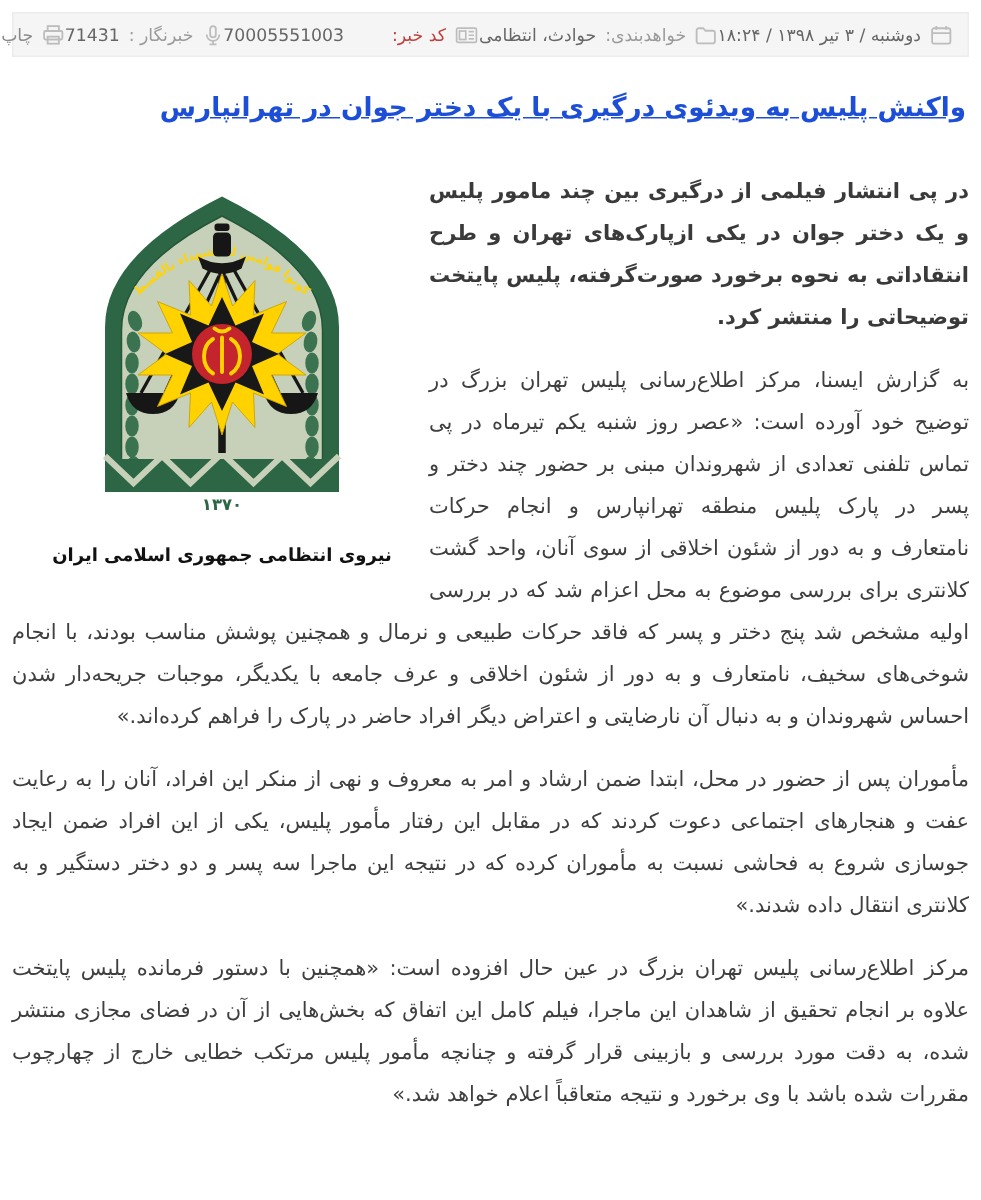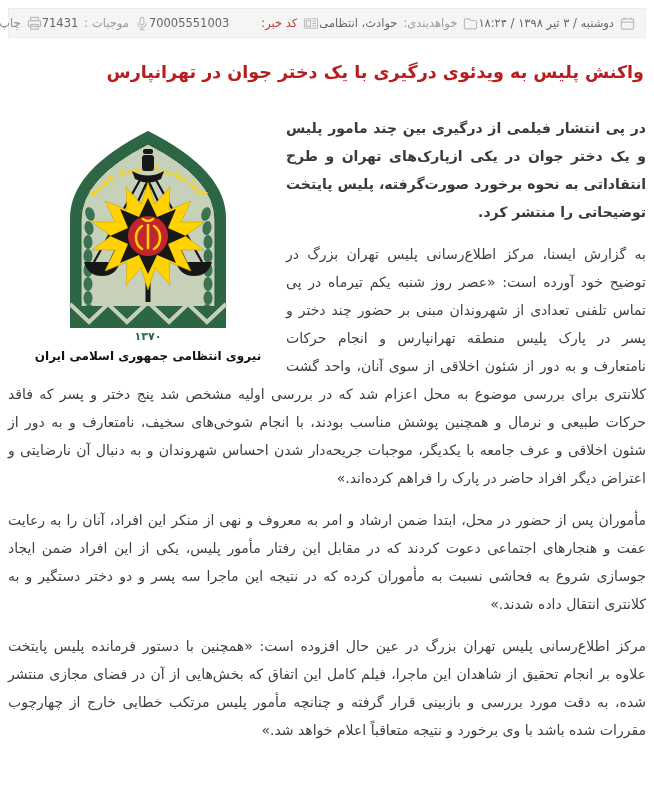--- a/index.html
+++ b/index.html
@@ -25,35 +25,35 @@
   .meta-icon { display:inline-flex; align-items:center; color:#bdbdbd; }
   .meta-icon svg { display:block; }
   .mi-code .lbl-red { color:#c0413b;margin-left:26px; }
   .mi-print {
     border-left:1px solid #e2e2e2; padding-left:2px; color:#8a8a8a; cursor:pointer;
   }
 
   
   h1.headline {
     margin:20px 2px 14px 2px;
-    font-size:17.5px; font-weight:bold; color:#b91c1c;
-    text-align:right; line-height:1.6;
+    font-size:17.5px; font-weight:bold; color:#1d4ed8;
+    text-align:right; line-height:1.6;text-decoration:underline;
   }
 
   
   .article { font-size:14px; line-height:28px; text-align:justify; color:#3f3f3f; }
   .article p { margin-bottom:14px; }
   .article p.lead { font-weight:bold; color:#3a3a3a;margin-top:28px; }
 
   .emblem-figure {
     float:left; width:240px; margin:4px 18px 8px 20px; text-align:center;
   }
   .emblem-figure svg { display:block; }
   .emblem-caption {
-    font-size:12px; font-weight:bold; color:#111; line-height:1.4; margin-top:4px;
+    font-size:12px; font-weight:bold; color:#111; line-height:1.4; margin-top:18px;
     text-align:center;
   }
 </style>
 </head>
 <body>
 
 <div class="page">
 
   <div class="meta-bar">
 
@@ -95,21 +95,21 @@
 
     <div class="meta-item mi-reporter">
       <span class="meta-icon">
         <svg width="14" height="15" viewBox="0 0 14 16" fill="none" stroke="currentColor" stroke-width="1.3">
           <rect x="5" y="1.5" width="4" height="8" rx="2"></rect>
           <path d="M2.5 7.5 a4.5 4.5 0 0 0 9 0"></path>
           <line x1="7" y1="12" x2="7" y2="14.5"></line>
           <line x1="4.5" y1="14.5" x2="9.5" y2="14.5"></line>
         </svg>
       </span>
-      <span>موجبات :</span>
+      <span>خبرنگار :</span>
       <span class="num">71431</span>
     </div>
 
     <div class="meta-item mi-print">
       <span class="meta-icon">
         <svg width="15" height="15" viewBox="0 0 16 16" fill="none" stroke="currentColor" stroke-width="1.3">
           <rect x="4" y="1.5" width="8" height="3.5"></rect>
           <rect x="1.5" y="5" width="13" height="6" rx="1"></rect>
           <rect x="4" y="9" width="8" height="5"></rect>
         </svg>

